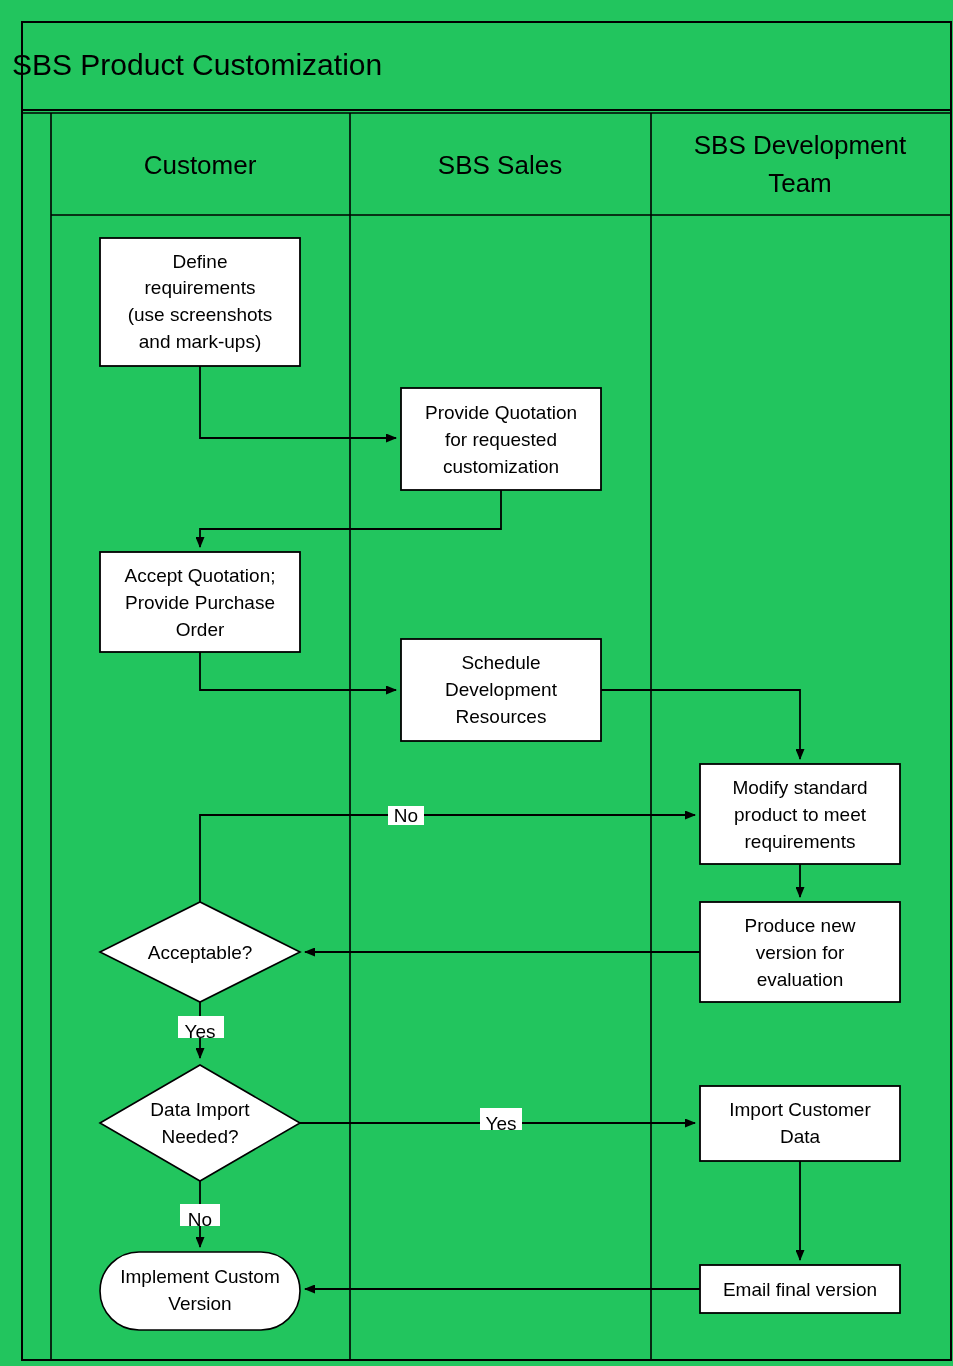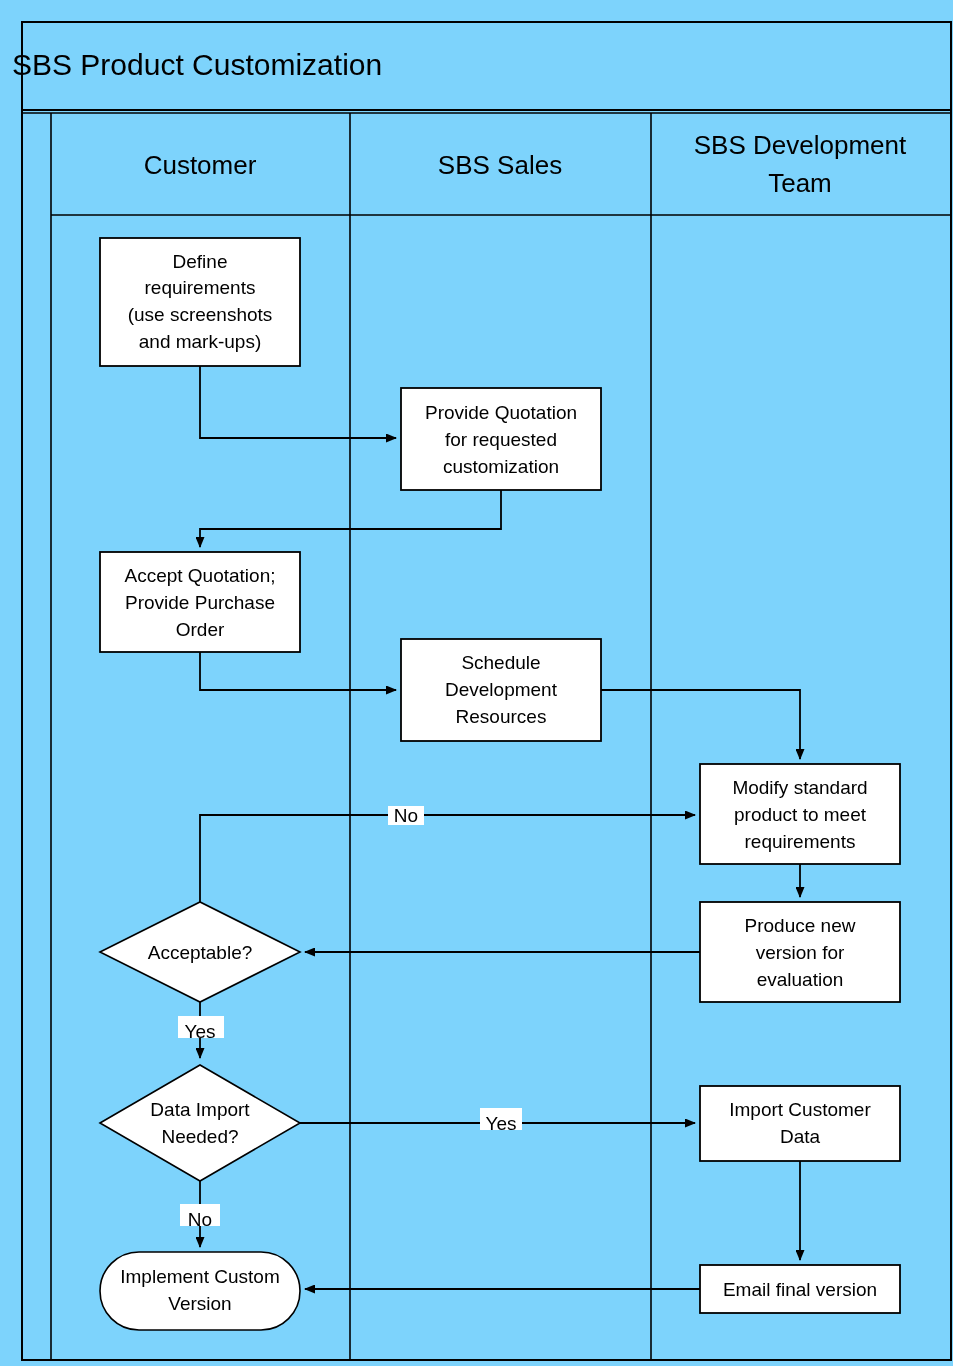--- a/index.html
+++ b/index.html
@@ -9,21 +9,21 @@
     background: #ffffff;
   }
   body {
     font-family: "Liberation Sans", sans-serif;
     color: #000000;
   }
   #page {
     position: relative;
     width: 953px;
     height: 1366px;
-    background: #7dd3fc;
+    background: #22c55e;
     overflow: hidden;
   }
   #diagram-svg {
     position: absolute;
     left: 0;
     top: 0;
     width: 953px;
     height: 1366px;
   }
   text { font-family: "Liberation Sans", sans-serif; fill: #000000; }

